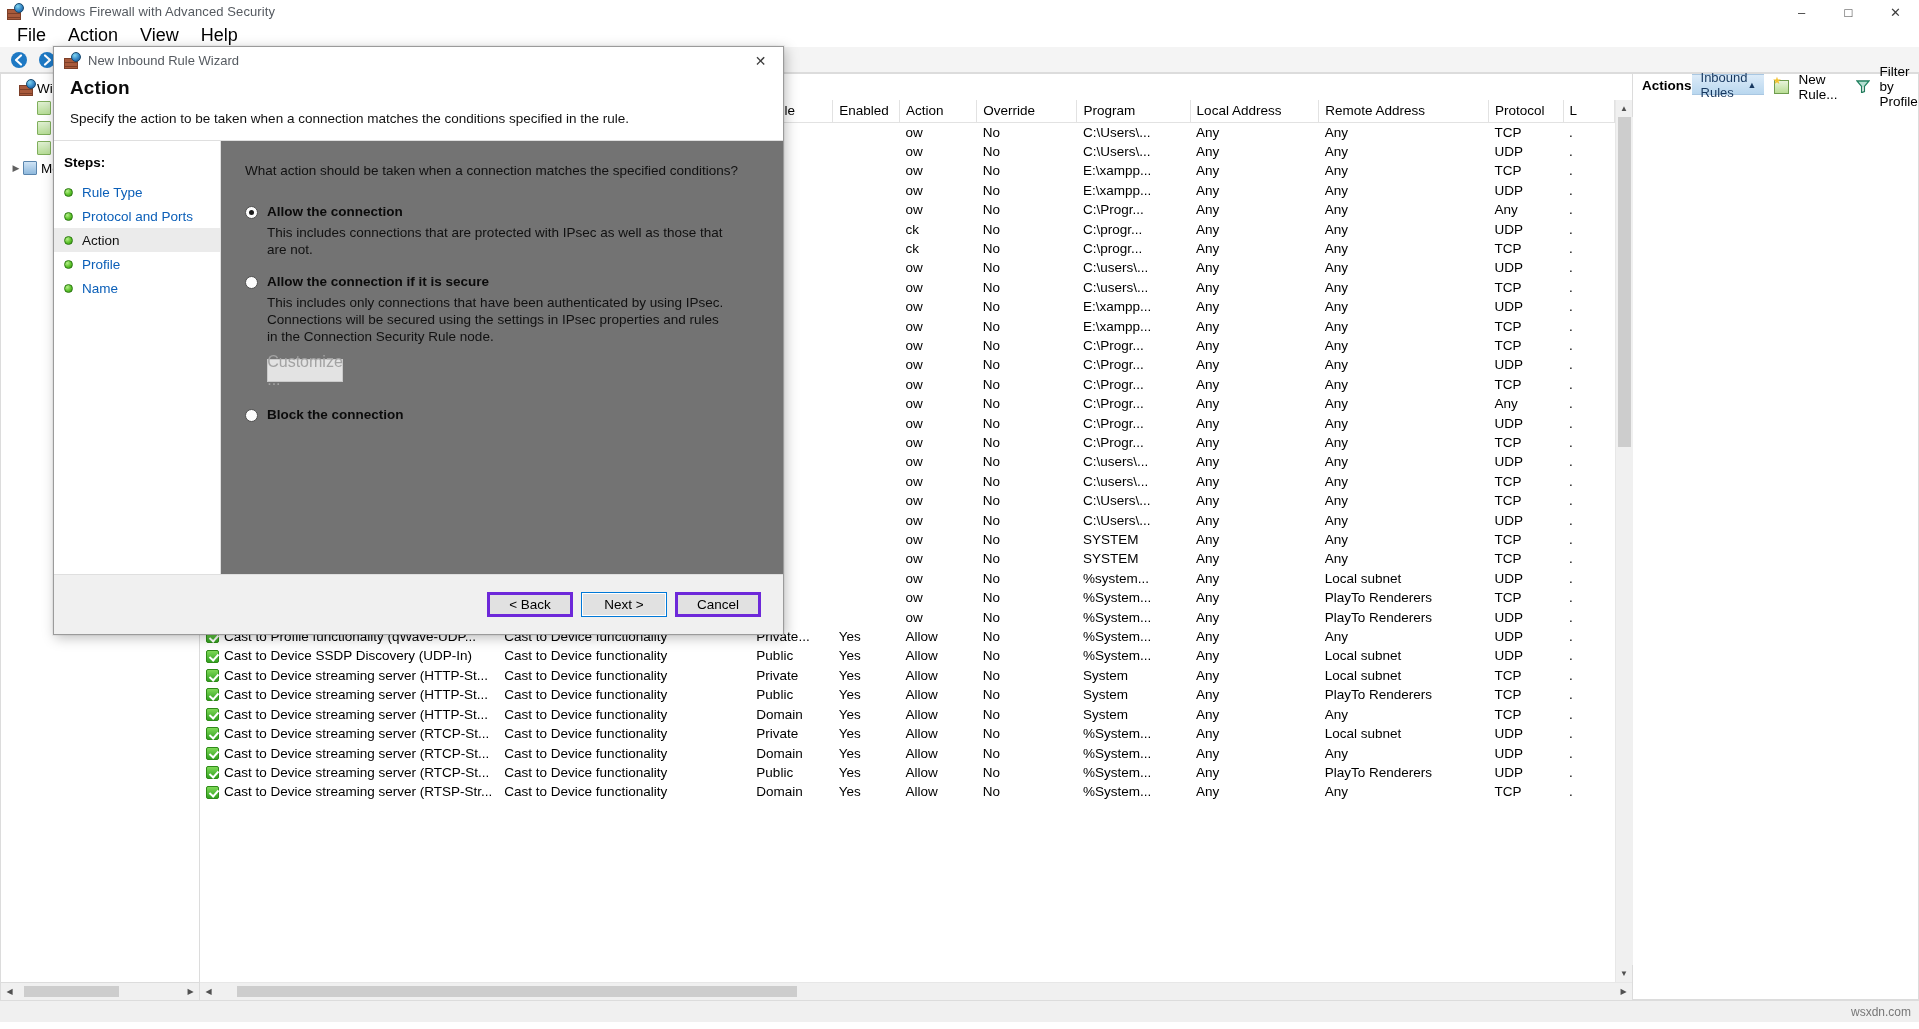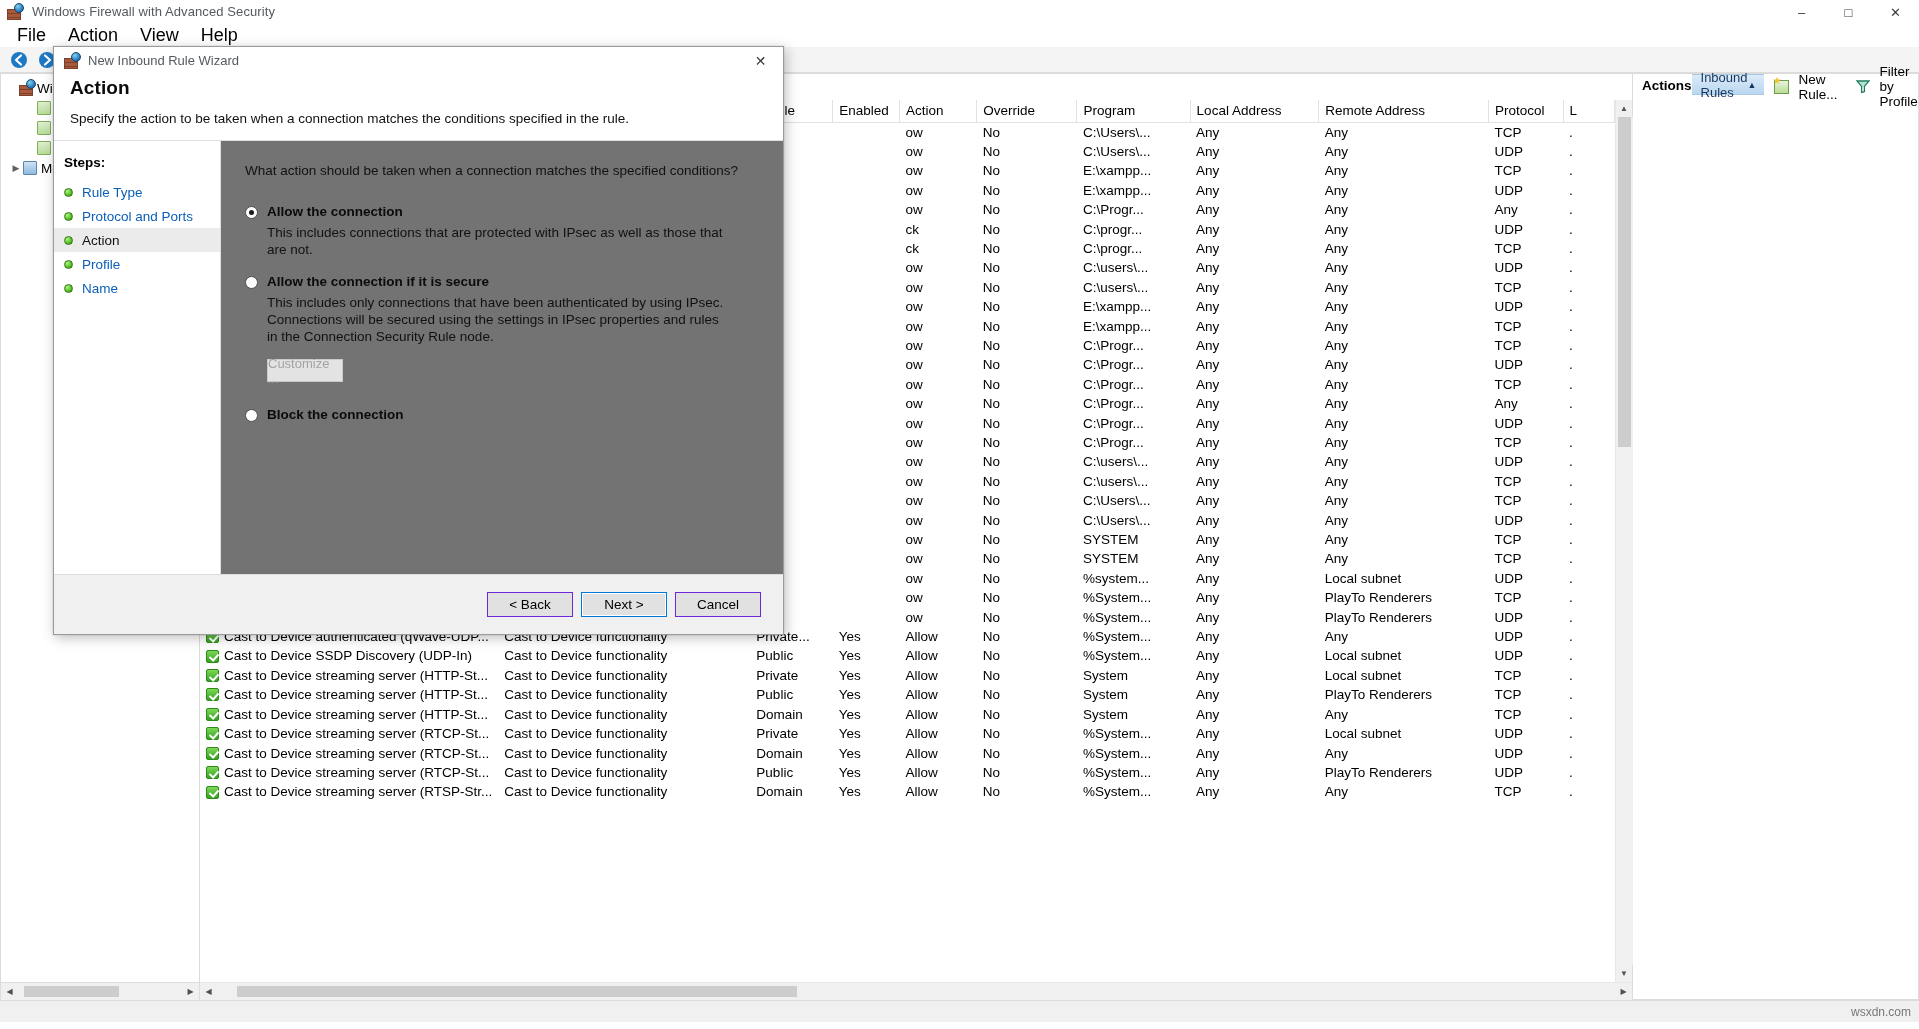--- a/index.html
+++ b/index.html
@@ -366,34 +366,34 @@
   }
   .opt-title { font-size: 13.5px; font-weight: bold; color: #0b0b0b; }
   .opt-desc {
     font-size: 13.5px; color: #111; margin: 5px 0 0 22px; line-height: 17px;
     max-width: 462px;
   }
   .customize-wrap { margin: 14px 0 0 22px; }
   #btn-customize {
     width: 76px; height: 23px;
     background: #e3e3e3; border: 1px solid #cacaca; color: #a3a3a3;
-    font-size: 13px; font-family: "Liberation Sans", sans-serif;
+    font-size: 16px; font-family: "Liberation Sans", sans-serif;
     display: flex; align-items: center; justify-content: center;
   }
   .block-block { margin-top: 25px; }
 
   #wiz-footer {
     height: 60px; min-height: 60px; background: #f0f0f0;
     border-top: 1px solid #dfdfdf;
     display: flex; align-items: center; justify-content: flex-end;
     gap: 8px; padding-right: 22px;
   }
   .wiz-btn {
     width: 86px; height: 25px;
-    background: #e1e1e1; border: 1px solid #6d28d9; color: #000;
+    background: #e1e1e1; border: 3px solid #6d28d9; color: #000;
     font-size: 13.5px; font-family: "Liberation Sans", sans-serif;
     display: flex; align-items: center; justify-content: center;
   }
   .wiz-btn.default {
     border: 1px solid #0078d7; box-shadow: inset 0 0 0 1px #fff;
   }
 </style>
 </head>
 <body>
 
@@ -887,21 +887,21 @@
                   <td>No</td>
                   <td>%System...</td>
                   <td>Any</td>
                   <td>PlayTo Renderers</td>
                   <td>UDP</td>
                   <td>.</td>
                 </tr>
                 <tr>
                   <td class="name-cell">
                     <span class="chk-ico"></span>
-                    <span>Cast to Device authenticated (qWave-UDP...</span>
+                    <span>Cast to Profile functionality (qWave-UDP...</span>
                   </td>
                   <td>Cast to Device functionality</td>
                   <td>Private...</td>
                   <td>Yes</td>
                   <td>Allow</td>
                   <td>No</td>
                   <td>%System...</td>
                   <td>Any</td>
                   <td>Any</td>
                   <td>UDP</td>

